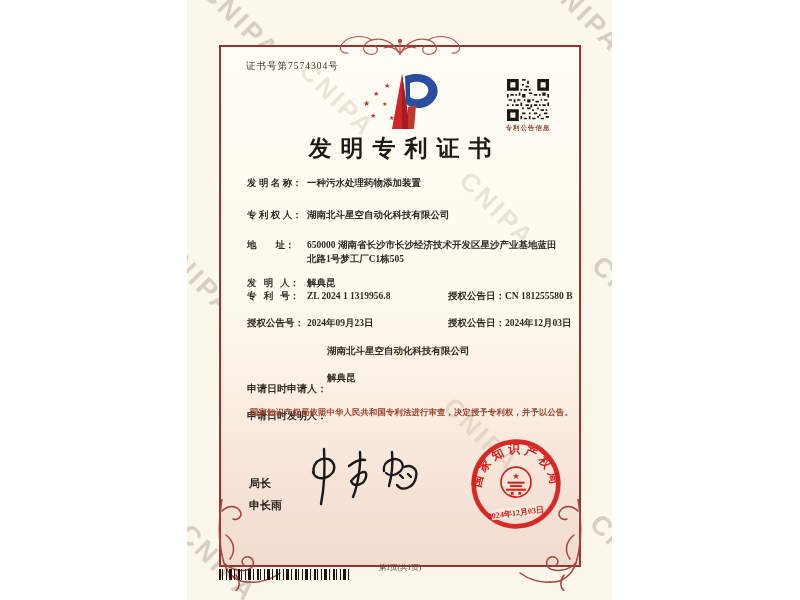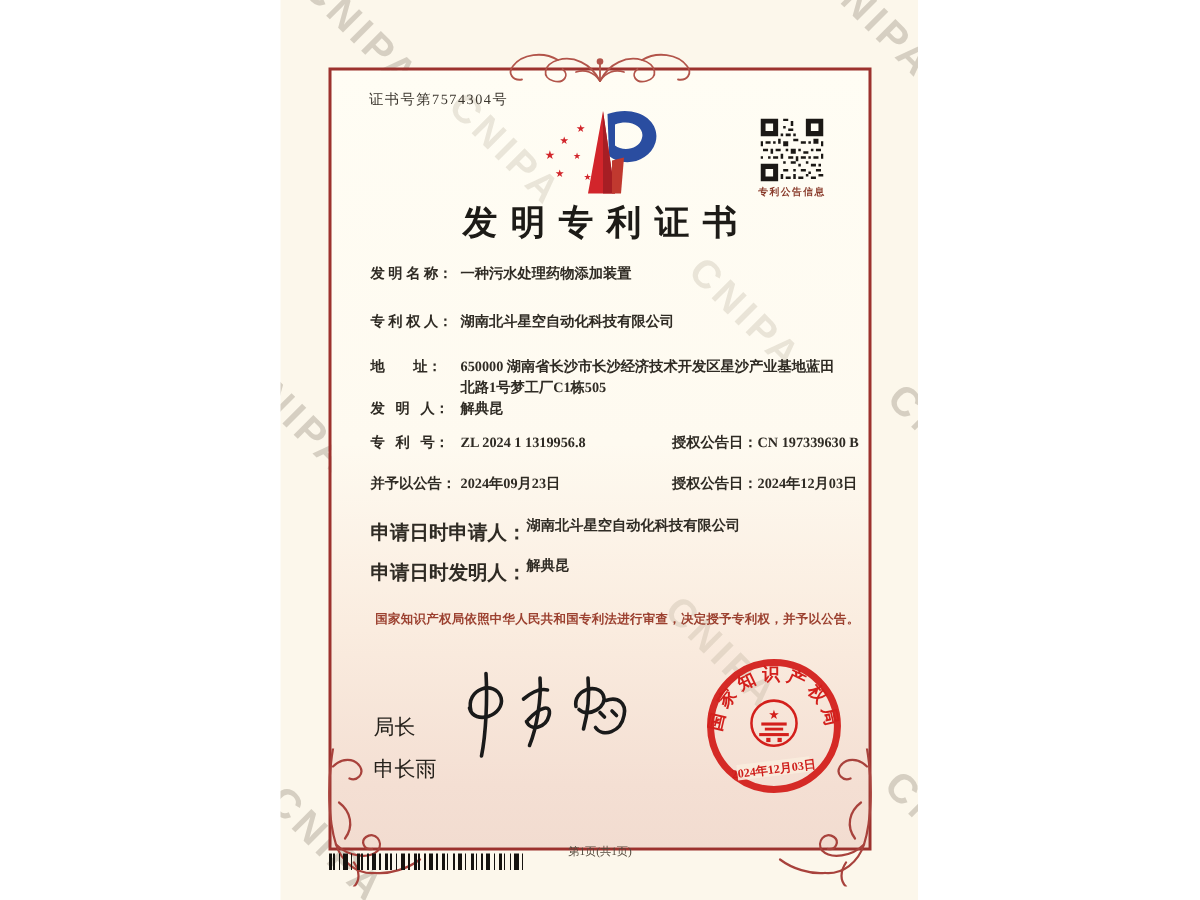--- a/index.html
+++ b/index.html
@@ -23,28 +23,28 @@
   .logo{position:absolute;left:140px;top:26px;width:84px;height:58px;z-index:3;}
   .qrwrap{position:absolute;left:276px;top:32px;width:62px;text-align:center;z-index:3;}
   .qr{width:42px;height:42px;margin:0 auto;display:block;}
   .qrcap{margin-top:3px;font-size:6.5px;font-weight:700;color:#8a3c2c;letter-spacing:1px;}
   .title{position:absolute;left:0;top:86px;width:100%;text-align:center;
          font-size:23px;font-weight:700;color:#1d1b17;letter-spacing:9px;
          text-indent:9px;z-index:3;}
   .row{position:absolute;left:26px;width:320px;font-size:9.5px;font-weight:700;
        color:#2f2b24;z-index:3;line-height:1.5;}
   .lbl{display:inline-block;white-space:pre;vertical-align:top;min-width:60px;}
-  .lbl.long{font-size:13px;min-width:66px;padding-top:1px;}
+  .lbl.long{font-size:10px;min-width:66px;padding-top:1px;margin-top:36px;}
   .val{display:inline-block;vertical-align:top;max-width:256px;}
   .pair-r{position:absolute;left:201px;top:0;white-space:nowrap;}
   .pair-r .lbl{min-width:0;}
   .notice{position:absolute;left:10px;top:357px;width:342px;text-align:right;
           font-size:8.3px;font-weight:600;color:#9c4130;line-height:2.05;
           letter-spacing:0.2px;z-index:3;}
-  .signoff{position:absolute;left:28px;top:425px;font-size:14px;font-weight:400;
+  .signoff{position:absolute;left:28px;top:425px;font-size:11px;font-weight:700;
            color:#26221c;line-height:2.0;z-index:3;}
   .signature{position:absolute;left:78px;top:397px;width:130px;height:64px;z-index:4;}
   .seal{position:absolute;left:248px;top:390px;width:94px;height:94px;z-index:4;}
   .footer{position:absolute;left:0;top:516px;width:100%;text-align:center;
           font-size:7.5px;color:#54493c;z-index:3;}
   .orn-top{position:absolute;left:50%;top:-15px;transform:translateX(-50%);
            width:132px;height:30px;z-index:4;}
   .orn-bl{position:absolute;left:-5px;top:452px;width:70px;height:92px;z-index:4;}
   .orn-br{position:absolute;right:-5px;top:452px;width:70px;height:92px;z-index:4;
           transform:scaleX(-1);}
@@ -151,31 +151,31 @@
 
       <div class="row" style="top:161px">
         <span class="lbl">专 利 权 人：</span><span class="val">湖南北斗星空自动化科技有限公司</span>
       </div>
       <div class="row" style="top:129px">
         <span class="lbl">发 明 名 称：</span><span class="val">一种污水处理药物添加装置</span>
       </div>
       <div class="row" style="top:191px">
         <span class="lbl">地        址：</span><span class="val" style="max-width:254px">650000 湖南省长沙市长沙经济技术开发区星沙产业基地蓝田北路1号梦工厂C1栋505</span>
       </div>
-      <div class="row" style="top:219px">
+      <div class="row" style="top:229px">
         <span class="lbl">发   明   人：</span><span class="val">解典昆</span>
       </div>
       <div class="row" style="top:242px">
         <span class="lbl">专   利   号：</span><span class="val">ZL 2024 1 1319956.8</span>
         <span class="pair-r">
-          <span class="lbl">授权公告日：</span><span class="val">CN 197339630 B</span>
+          <span class="lbl">授权公告日：</span><span class="val">CN 181255580 B</span>
         </span>
       </div>
       <div class="row" style="top:269px">
-        <span class="lbl">并予以公告：</span><span class="val">2024年09月23日</span>
+        <span class="lbl">授权公告号：</span><span class="val">2024年09月23日</span>
         <span class="pair-r">
           <span class="lbl">授权公告日：</span><span class="val">2024年12月03日</span>
         </span>
       </div>
       <div class="row" style="top:297px">
         <span class="lbl long">申请日时申请人：</span><span class="val">湖南北斗星空自动化科技有限公司</span>
       </div>
       <div class="row" style="top:324px">
         <span class="lbl long">申请日时发明人：</span><span class="val">解典昆</span>
       </div>

